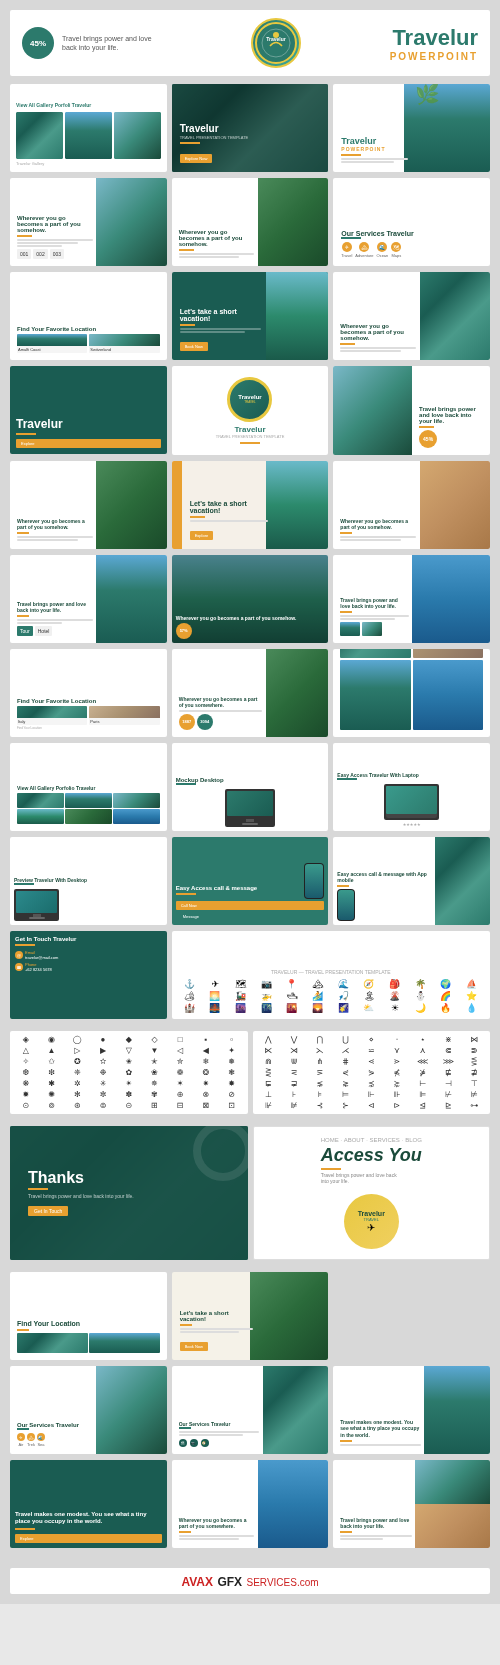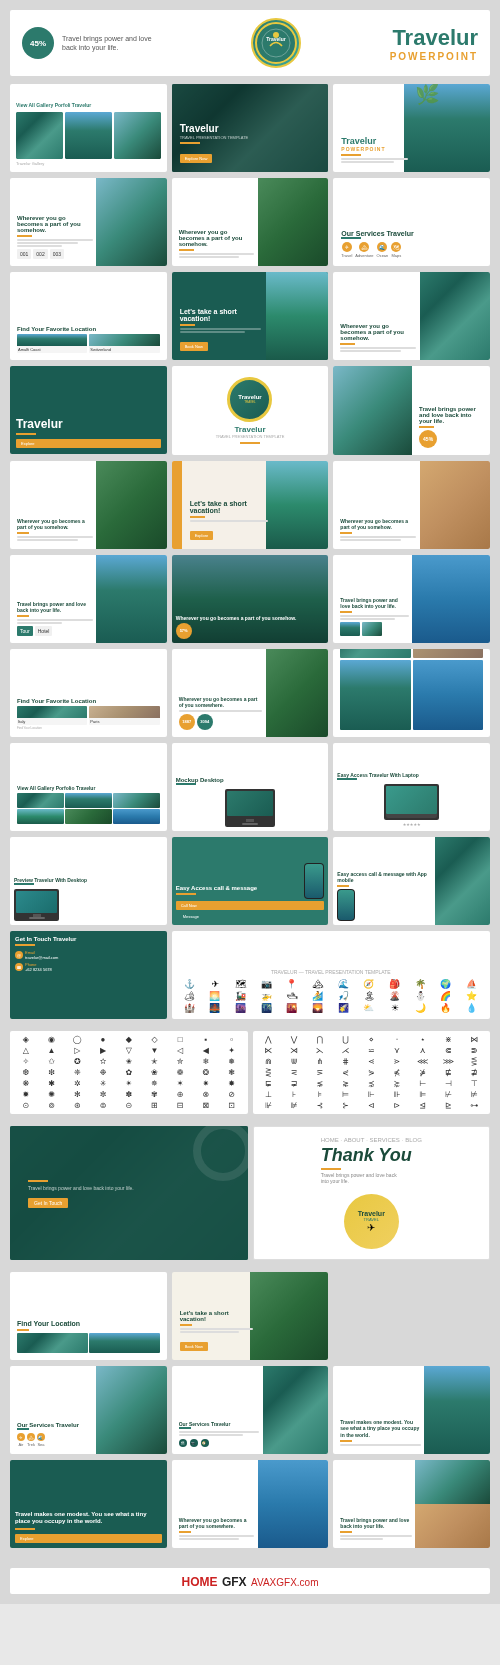--- a/index.html
+++ b/index.html
@@ -1154,31 +1154,32 @@
   <div class="section-divider"></div>
 
   <div class="thanks-section">
 
     <div class="thanks-slide" style="position:relative;overflow:hidden;">
       <div class="slide-img-full" style="opacity:0.4;">
           <div class="img-aerial"></div>
         </div>
       <div style="position:absolute;inset:0;background:rgba(20,70,60,0.7);"></div>
       <div style="position:relative;z-index:2;padding:8px;">
+        <div class="thanks-title">Thanks</div>
         <div class="yellow-bar"></div>
         <div class="thanks-desc">Travel brings power and love back into your life.</div>
         <div class="thanks-btn">Get In Touch</div>
       </div>
       <div class="thanks-circle-deco"></div>
     </div>
 
     <div class="thanks-slide thanks-slide-white" style="position:relative;overflow:hidden;background:white;display:flex;align-items:center;justify-content:space-between;padding:10px;">
       <div style="position:relative;z-index:2;">
         <div style="font-size:6px;color:#aaa;margin-bottom:2px;">HOME · ABOUT · SERVICES · BLOG</div>
-        <div class="thanks-title-dark">Thank You</div>
+        <div class="thanks-title-dark">Access You</div>
         <div class="yellow-bar"></div>
         <div style="font-size:5px;color:#888;max-width:80px;margin-top:2px;">Travel brings power and love back into your life.</div>
       </div>
 
       <div style="width:55px;height:55px;border-radius:50%;background:linear-gradient(135deg,#e8c840,#f0d060);display:flex;align-items:center;justify-content:center;overflow:hidden;flex-shrink:0;">
         <div style="text-align:center;">
           <div style="font-size:7px;font-weight:bold;color:#1a4a3a;">Travelur</div>
           <div style="font-size:4px;color:#2c7a6c;">TRAVEL</div>
           <div style="font-size:10px;">✈</div>
         </div>
@@ -1315,18 +1316,18 @@
           <div class="content-line content-line-full"></div>
           <div class="content-line content-line-short"></div>
         </div>
       </div>
     </div>
   </div>
 
   <div class="section-divider"></div>
 
   <div class="avax-footer">
-    <span class="avax-red avax-text">HOME</span>
+    <span class="avax-red avax-text">AVAX</span>
     <span class="avax-black avax-text">GFX</span>
-    <span class="avax-domain">AVAXGFX.com</span>
+    <span class="avax-domain">SERVICES.com</span>
   </div>
 
 </div>
 
 </body></html>

